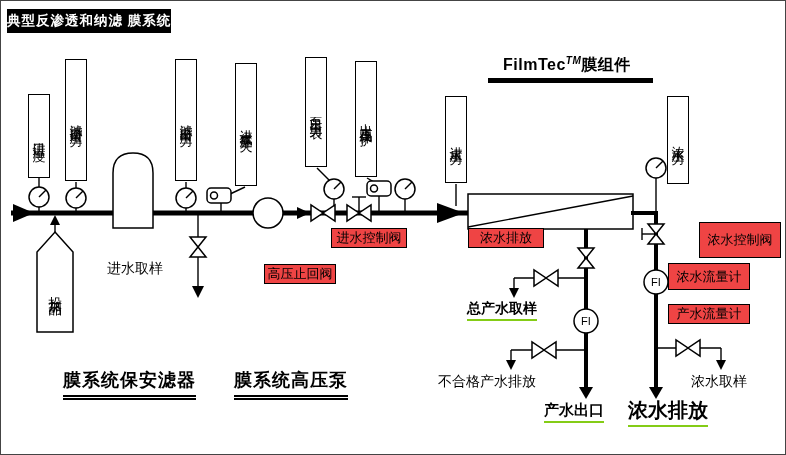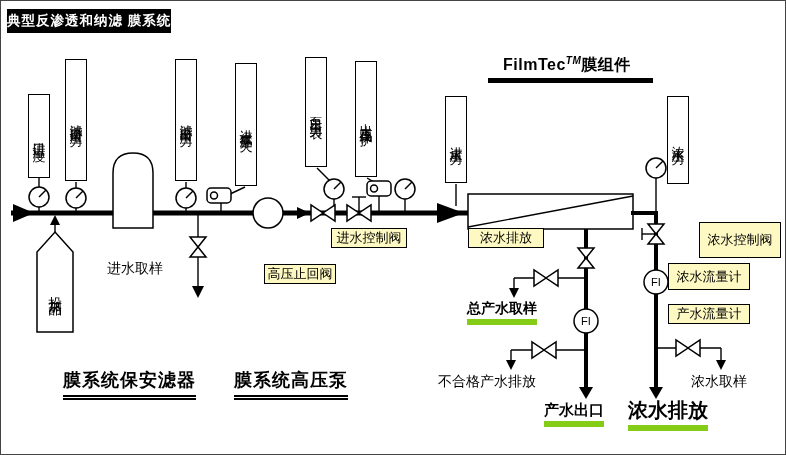--- a/index.html
+++ b/index.html
@@ -10,26 +10,26 @@
   #title-badge { position:absolute; left:6px; top:8px; background:#000; color:#fff;
                  font-weight:bold; font-size:13.5px; padding:3px 0; letter-spacing:1px; white-space:nowrap; }
 
   .vbox { position:absolute; border:1.5px solid #000; background:#fff;
           writing-mode:vertical-rl; text-orientation:upright;
           display:flex; align-items:center; justify-content:center;
           font-size:13px; letter-spacing:2px; line-height:1; }
   .vtext { position:absolute; writing-mode:vertical-rl; text-orientation:upright;
            display:flex; align-items:center; justify-content:center;
            font-size:13.5px; letter-spacing:2px; line-height:1; }
-  .hbox { position:absolute; border:1.5px solid #000; background:#fef9c3;
+  .hbox { position:absolute; border:1.5px solid #000; background:#ef4444;
           display:flex; align-items:center; justify-content:center;
           font-size:13px; white-space:nowrap; }
   .plain { position:absolute; font-size:14px; white-space:nowrap; }
   .bold  { font-weight:bold; }
-  .u2    { border-bottom:6px solid #84cc16; padding-bottom:1px; }
+  .u2    { border-bottom:2px solid #84cc16; padding-bottom:1px; }
   .udbl  { border-bottom:5px double #000; padding-bottom:3px; font-size:18px; letter-spacing:1px; }
 
   #filmtec { position:absolute; left:502px; top:54px; font-size:16px; font-weight:bold; letter-spacing:.5px; white-space:nowrap; }
   #filmtec sup { font-size:10px;font-style:italic; }
   #filmtec-bar { position:absolute; left:487px; top:77px; width:165px; height:5px; background:#000; }
 
   svg .ln    { stroke:#000; stroke-width:1.4; fill:none; }
   svg .pipe  { stroke:#000; stroke-width:5; fill:none; }
   svg .pipe2 { stroke:#000; stroke-width:4; fill:none; }
   svg .comp  { stroke:#000; stroke-width:1.5; fill:#fff; }

